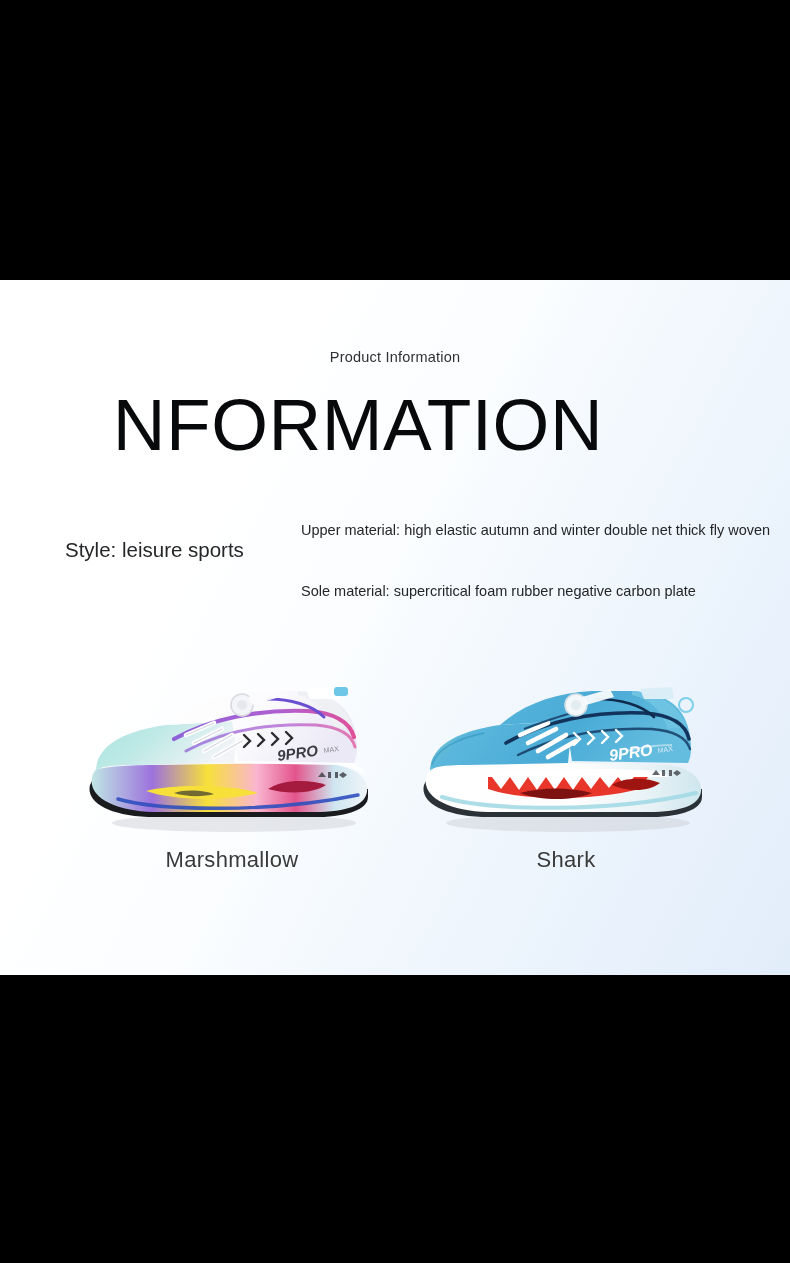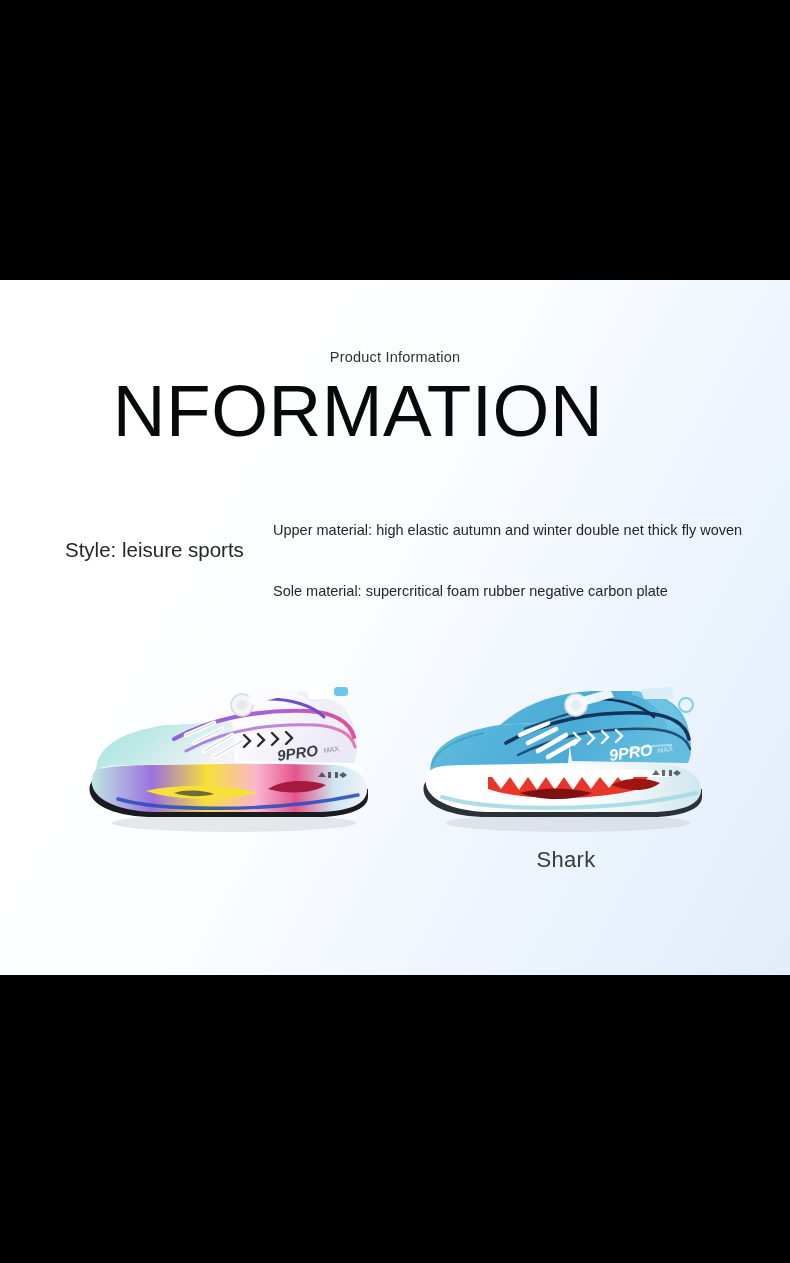--- a/index.html
+++ b/index.html
@@ -44,36 +44,36 @@
 
   
   #caption {
     position:absolute; left:0; top:69px;
     width:790px; text-align:center;
     font-size:14.5px; color:#2f3133;
     letter-spacing:.2px;
   }
 
   #bigtitle {
-    position:absolute; left:0; top:94px;
+    position:absolute; left:0; top:108px;
     width:716px; text-align:center;
     font-size:73px; line-height:1;
     font-weight:400; color:#08090a;
     letter-spacing:.5px;
     white-space:nowrap;
   }
 
   
   .spec {
     position:absolute;
     color:#242628;
     white-space:nowrap;
   }
   .spec.left  { left:65px;  font-size:20.5px;margin-top:20px; }
-  .spec.right { left:273px; font-size:14.5px; }
+  .spec.right { left:301px; font-size:14.5px; }
 
   #spec-style { top:238px; }
   #spec-size  { top:293px; font-size:27px; }
   #spec-upper { top:242px; }
   #spec-sole  { top:303px; }
 
   
   .shoe-cell {
     position:absolute;
     top:385px; width:340px; height:230px;
@@ -193,20 +193,21 @@
           <text x="262" y="88" font-family="Liberation Sans, sans-serif" font-size="7" fill="#8a8d95" transform="rotate(-8 262 88)">MAX</text>
 
           <g fill="#3a3c42" opacity="0.8">
             <path d="M256 112 l4 -5 l4 5 z"></path>
             <rect x="266" y="107" width="3" height="6"></rect>
             <rect x="273" y="107" width="3" height="6"></rect>
             <path d="M281 107 l4 3 l-4 3 l-4 -3 z"></path>
           </g>
         </svg>
       </div>
+      <div class="shoe-label">Marshmallow</div>
     </div>
 
     <div class="shoe-cell" id="cell-shark">
       <div class="shoe-stage">
         <svg class="shoe-svg" viewBox="0 0 340 175">
           <defs>
             <linearGradient id="sUp" x1="0" y1="0" x2="1" y2="0.35">
               <stop offset="0" stop-color="#56b4db"></stop>
               <stop offset="0.5" stop-color="#4aabd6"></stop>
               <stop offset="1" stop-color="#64bddf"></stop>

